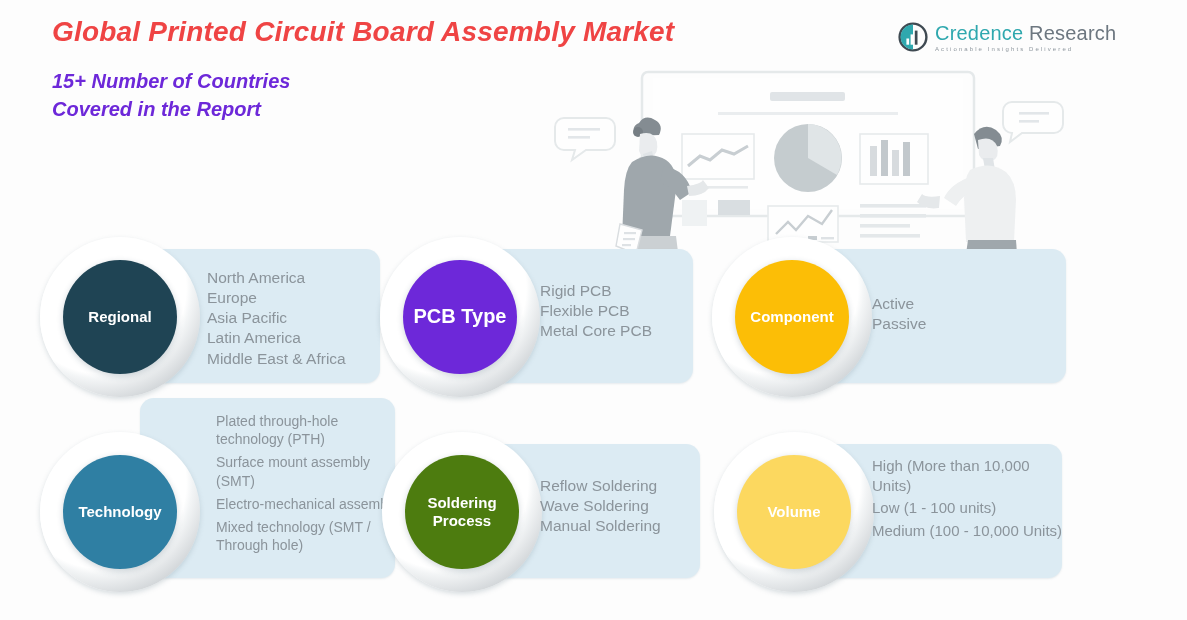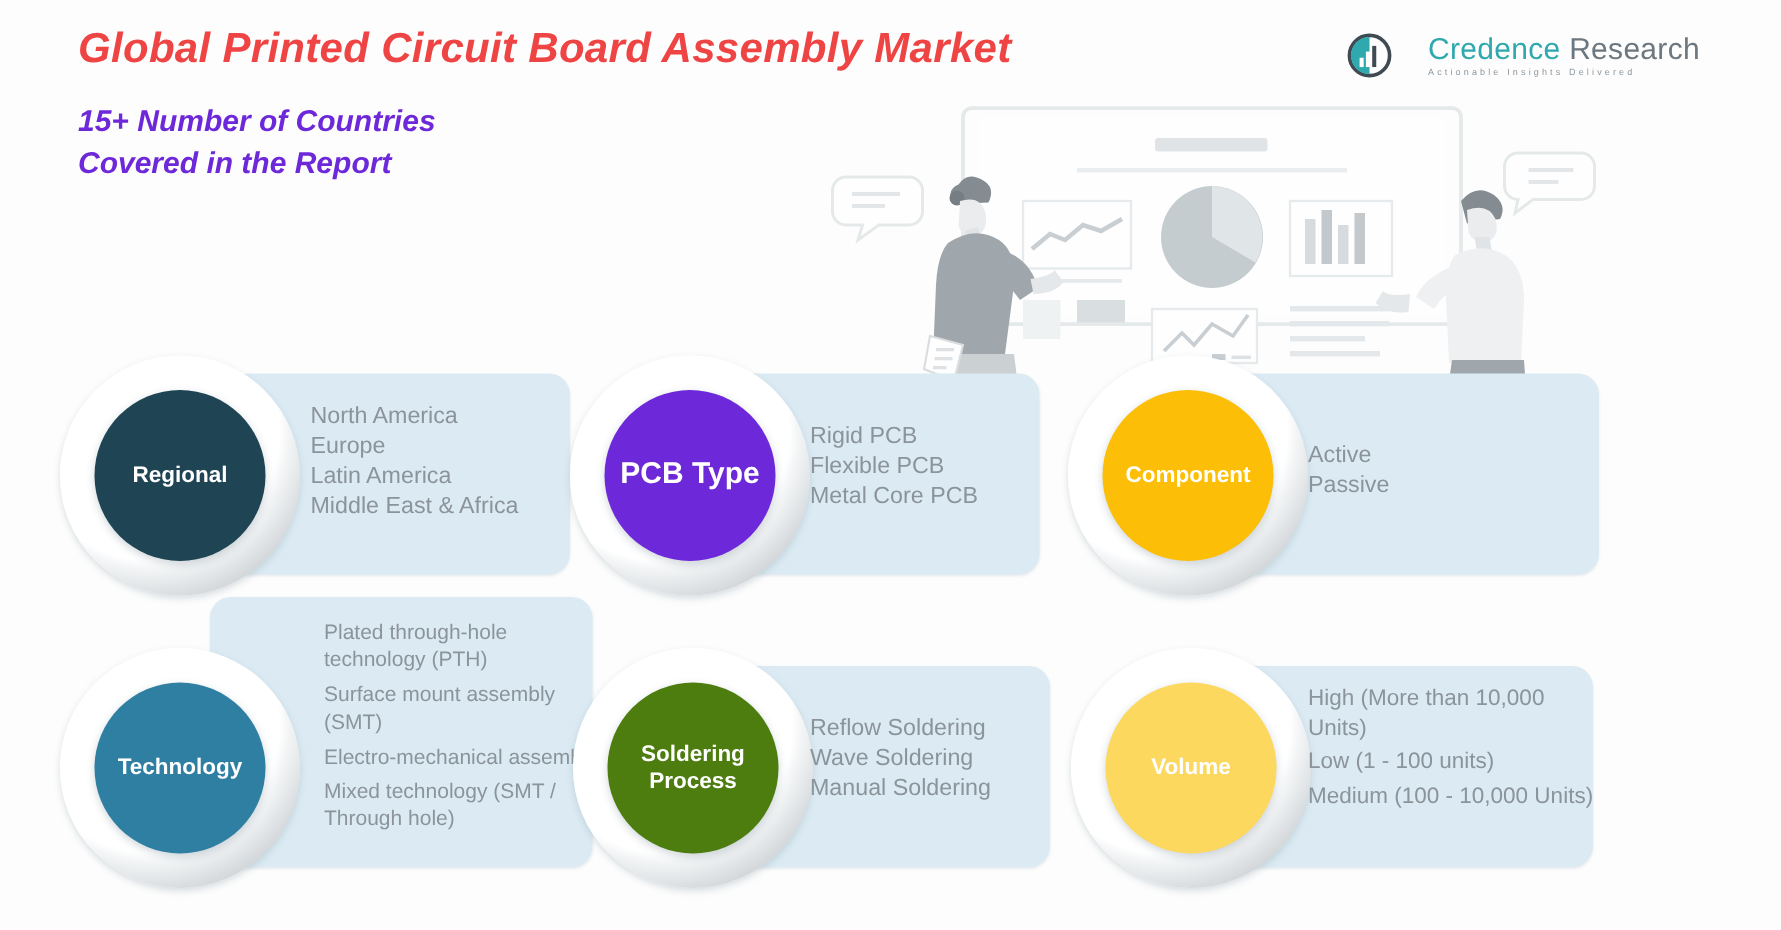--- a/index.html
+++ b/index.html
@@ -17,21 +17,21 @@
     font-size:28px;font-weight:bold;font-style:italic;
     color:#ef4444;letter-spacing:.2px;white-space:nowrap;
   }
   .subtitle{
     position:absolute;left:52px;top:68px;
     font-size:20px;font-weight:bold;font-style:italic;
     color:#6d28d9;line-height:1.38;white-space:pre-line;
   }
 
   
-  .logo{position:absolute;left:898px;top:22px;display:flex;align-items:center;gap:24px;}
+  .logo{position:absolute;left:898px;top:22px;display:flex;align-items:center;gap:7px;}
   .logo-mark{width:30px;height:30px;position:relative;flex:0 0 auto;}
   .logo-text{display:flex;flex-direction:column;line-height:1;}
   .logo-main{font-size:20px;color:#575f66;letter-spacing:.2px;white-space:nowrap;}
   .logo-main .c1{color:#2fa8ae;}
   .logo-main .c2{color:#6d7780;}
   .logo-tag{font-size:6px;color:#8e979e;letter-spacing:2.1px;margin-top:3px;white-space:nowrap;}
 
   
   .illus{position:absolute;left:540px;top:58px;width:540px;height:210px;opacity:.95;pointer-events:none;}
 
@@ -196,20 +196,21 @@
     </svg>
   </div>
 
   <div class="pill" id="pill-regional">
     <div class="panel"></div>
     <div class="ring"></div>
     <div class="circle">Regional</div>
     <div class="items">
       <div class="row">North America</div>
       <div class="row">Europe</div>
+      <div class="row">Asia Pacific</div>
       <div class="row">Latin America</div>
       <div class="row">Middle East &amp; Africa</div>
     </div>
   </div>
 
   <div class="pill" id="pill-pcbtype">
     <div class="panel"></div>
     <div class="ring"></div>
     <div class="circle">PCB Type</div>
     <div class="items">

